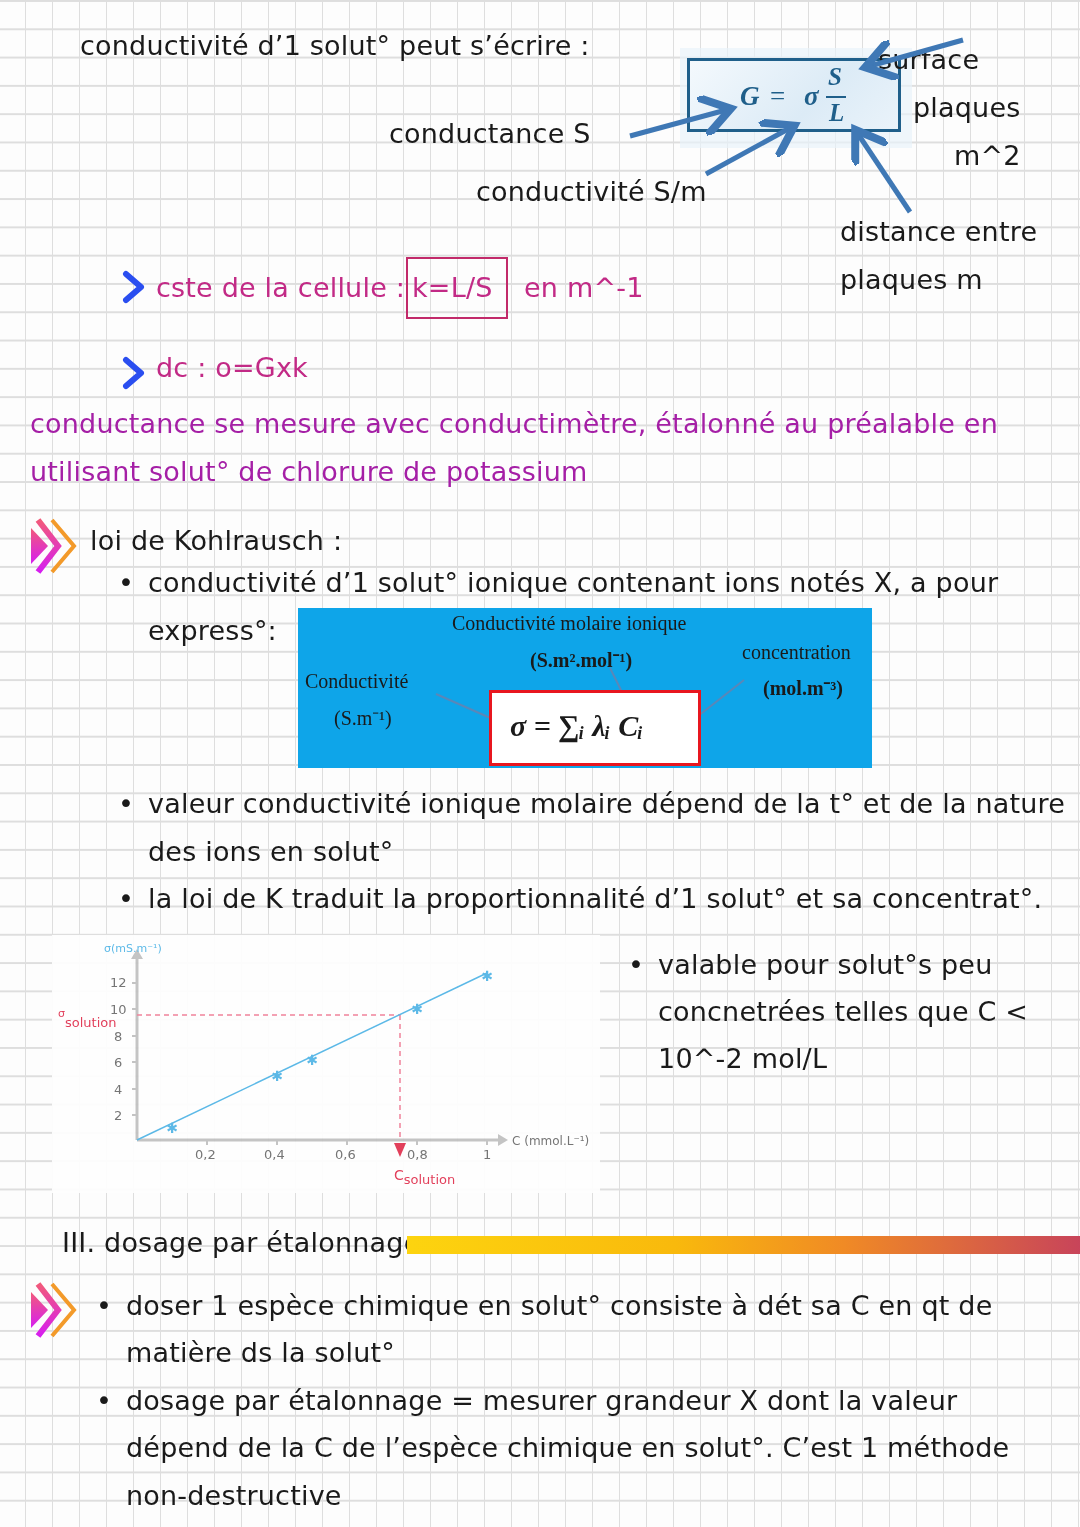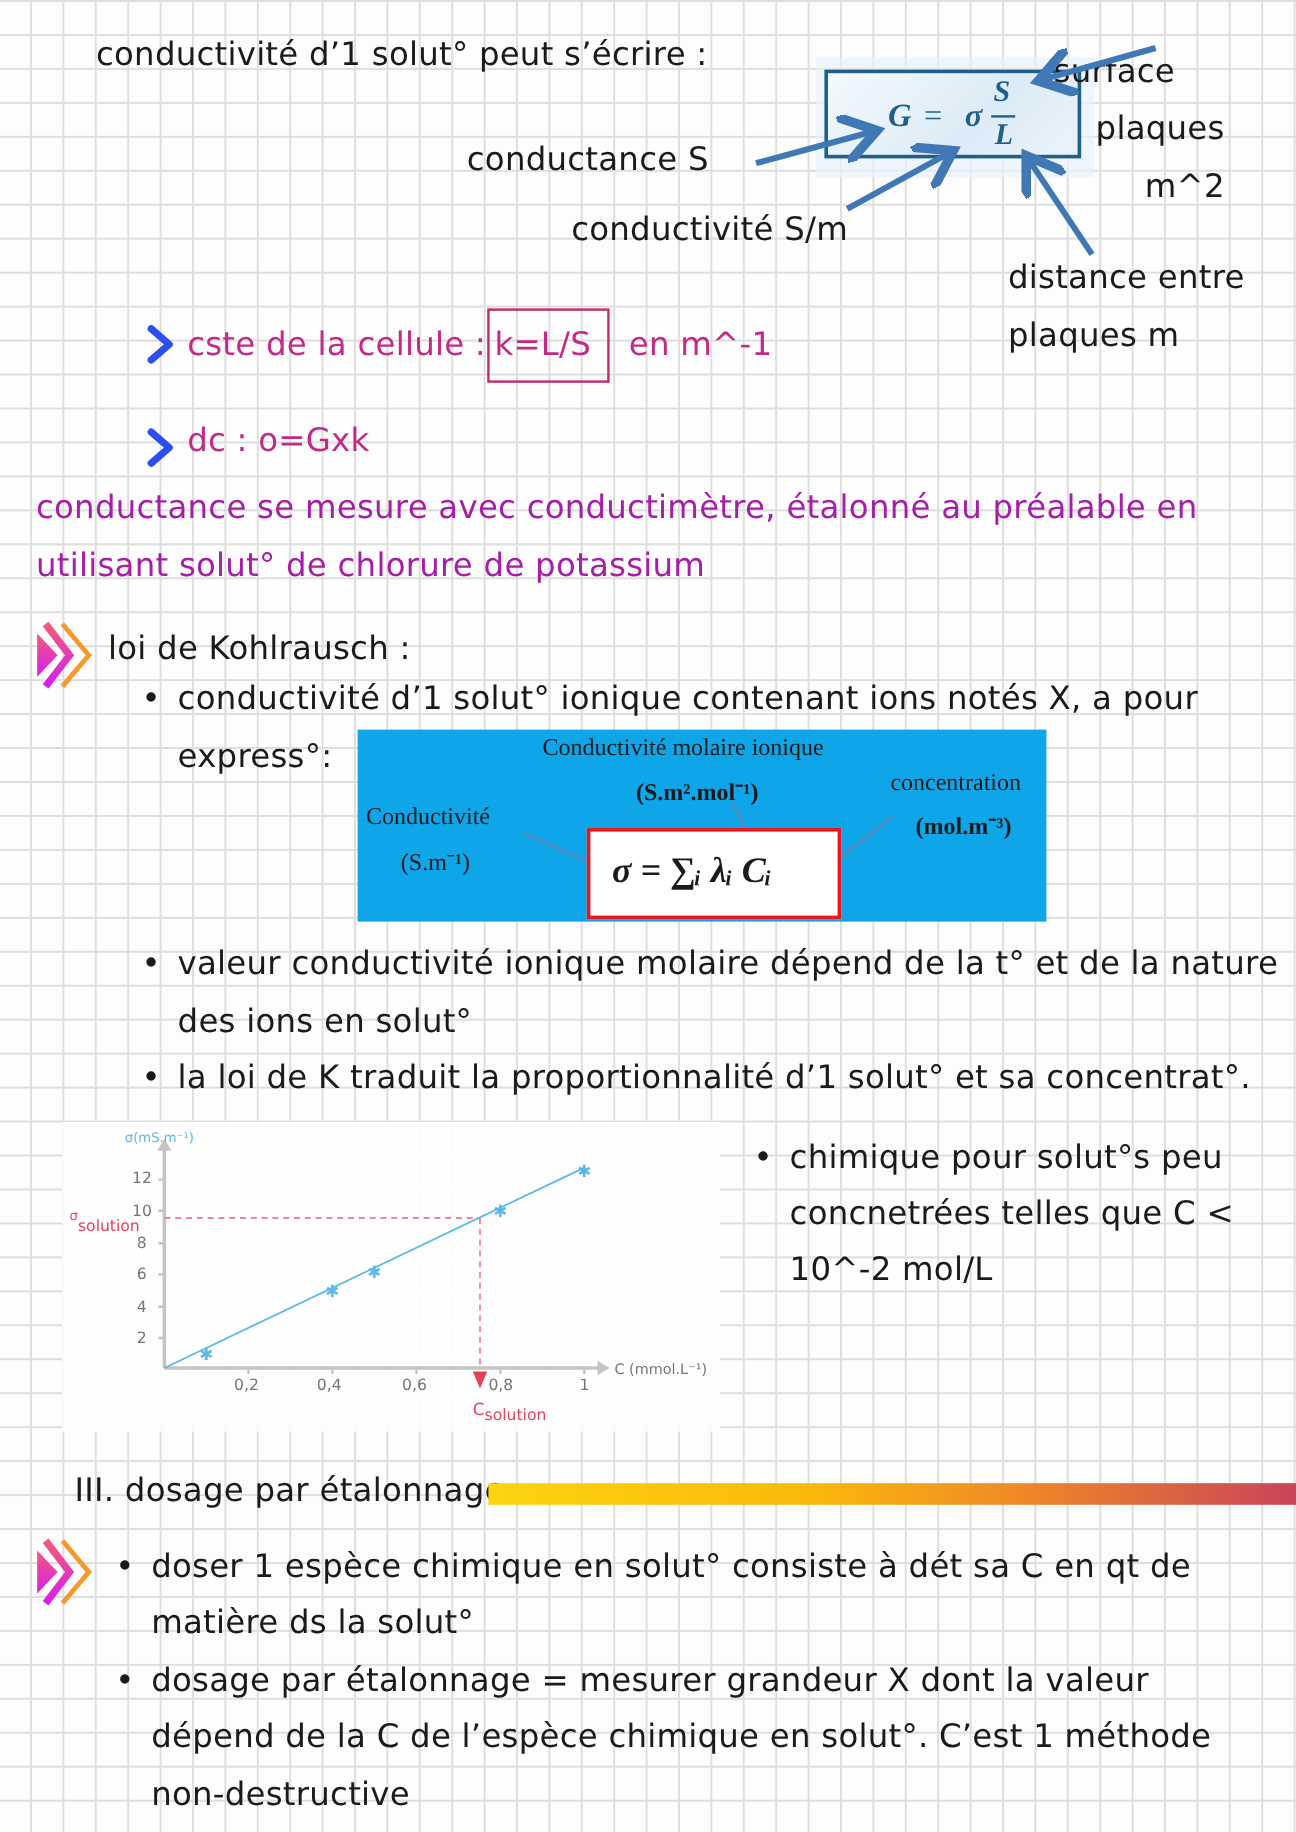--- a/index.html
+++ b/index.html
@@ -204,21 +204,21 @@
   <div class="abs" style="left:431px; top:212px; font-size:13px; color:#6a6a6a;">1</div>
   <div class="abs" style="left:460px; top:199px; font-size:12px; color:#6a6a6a;">C (mmol.L⁻¹)</div>
   <div class="abs" style="left:6px; top:72px; font-size:11px; color:#e0304e;">
     <span style="vertical-align:top;">σ</span><span style="font-size:13px; position:relative; top:8px;">solution</span>
   </div>
   <div class="abs" style="left:342px; top:232px; font-size:14px; color:#e0304e;">
     <span>C</span><span style="font-size:13px; position:relative; top:4px;">solution</span>
   </div>
 </div>
 
-<div class="abs txt bullet" style="left:658px; top:949px;">chimique pour solut°s peu</div>
+<div class="abs txt bullet" style="left:658px; top:949px;">valable pour solut°s peu</div>
 <div class="abs txt" style="left:658px; top:996px;">concnetrées telles que C &lt;</div>
 <div class="abs txt" style="left:658px; top:1043px;">10^-2 mol/L</div>
 
 <div class="abs txt" style="left:26px; top:1227px;margin-left:36px;">III. dosage par étalonnage :</div>
 <div class="grad-bar"></div>
 
 <svg class="abs" style="left:28px; top:1280px;" width="54" height="62">
   <defs>
     <linearGradient id="cg2" x1="0" y1="0" x2="0" y2="1">
       <stop offset="0" stop-color="#f25a7a"></stop>

